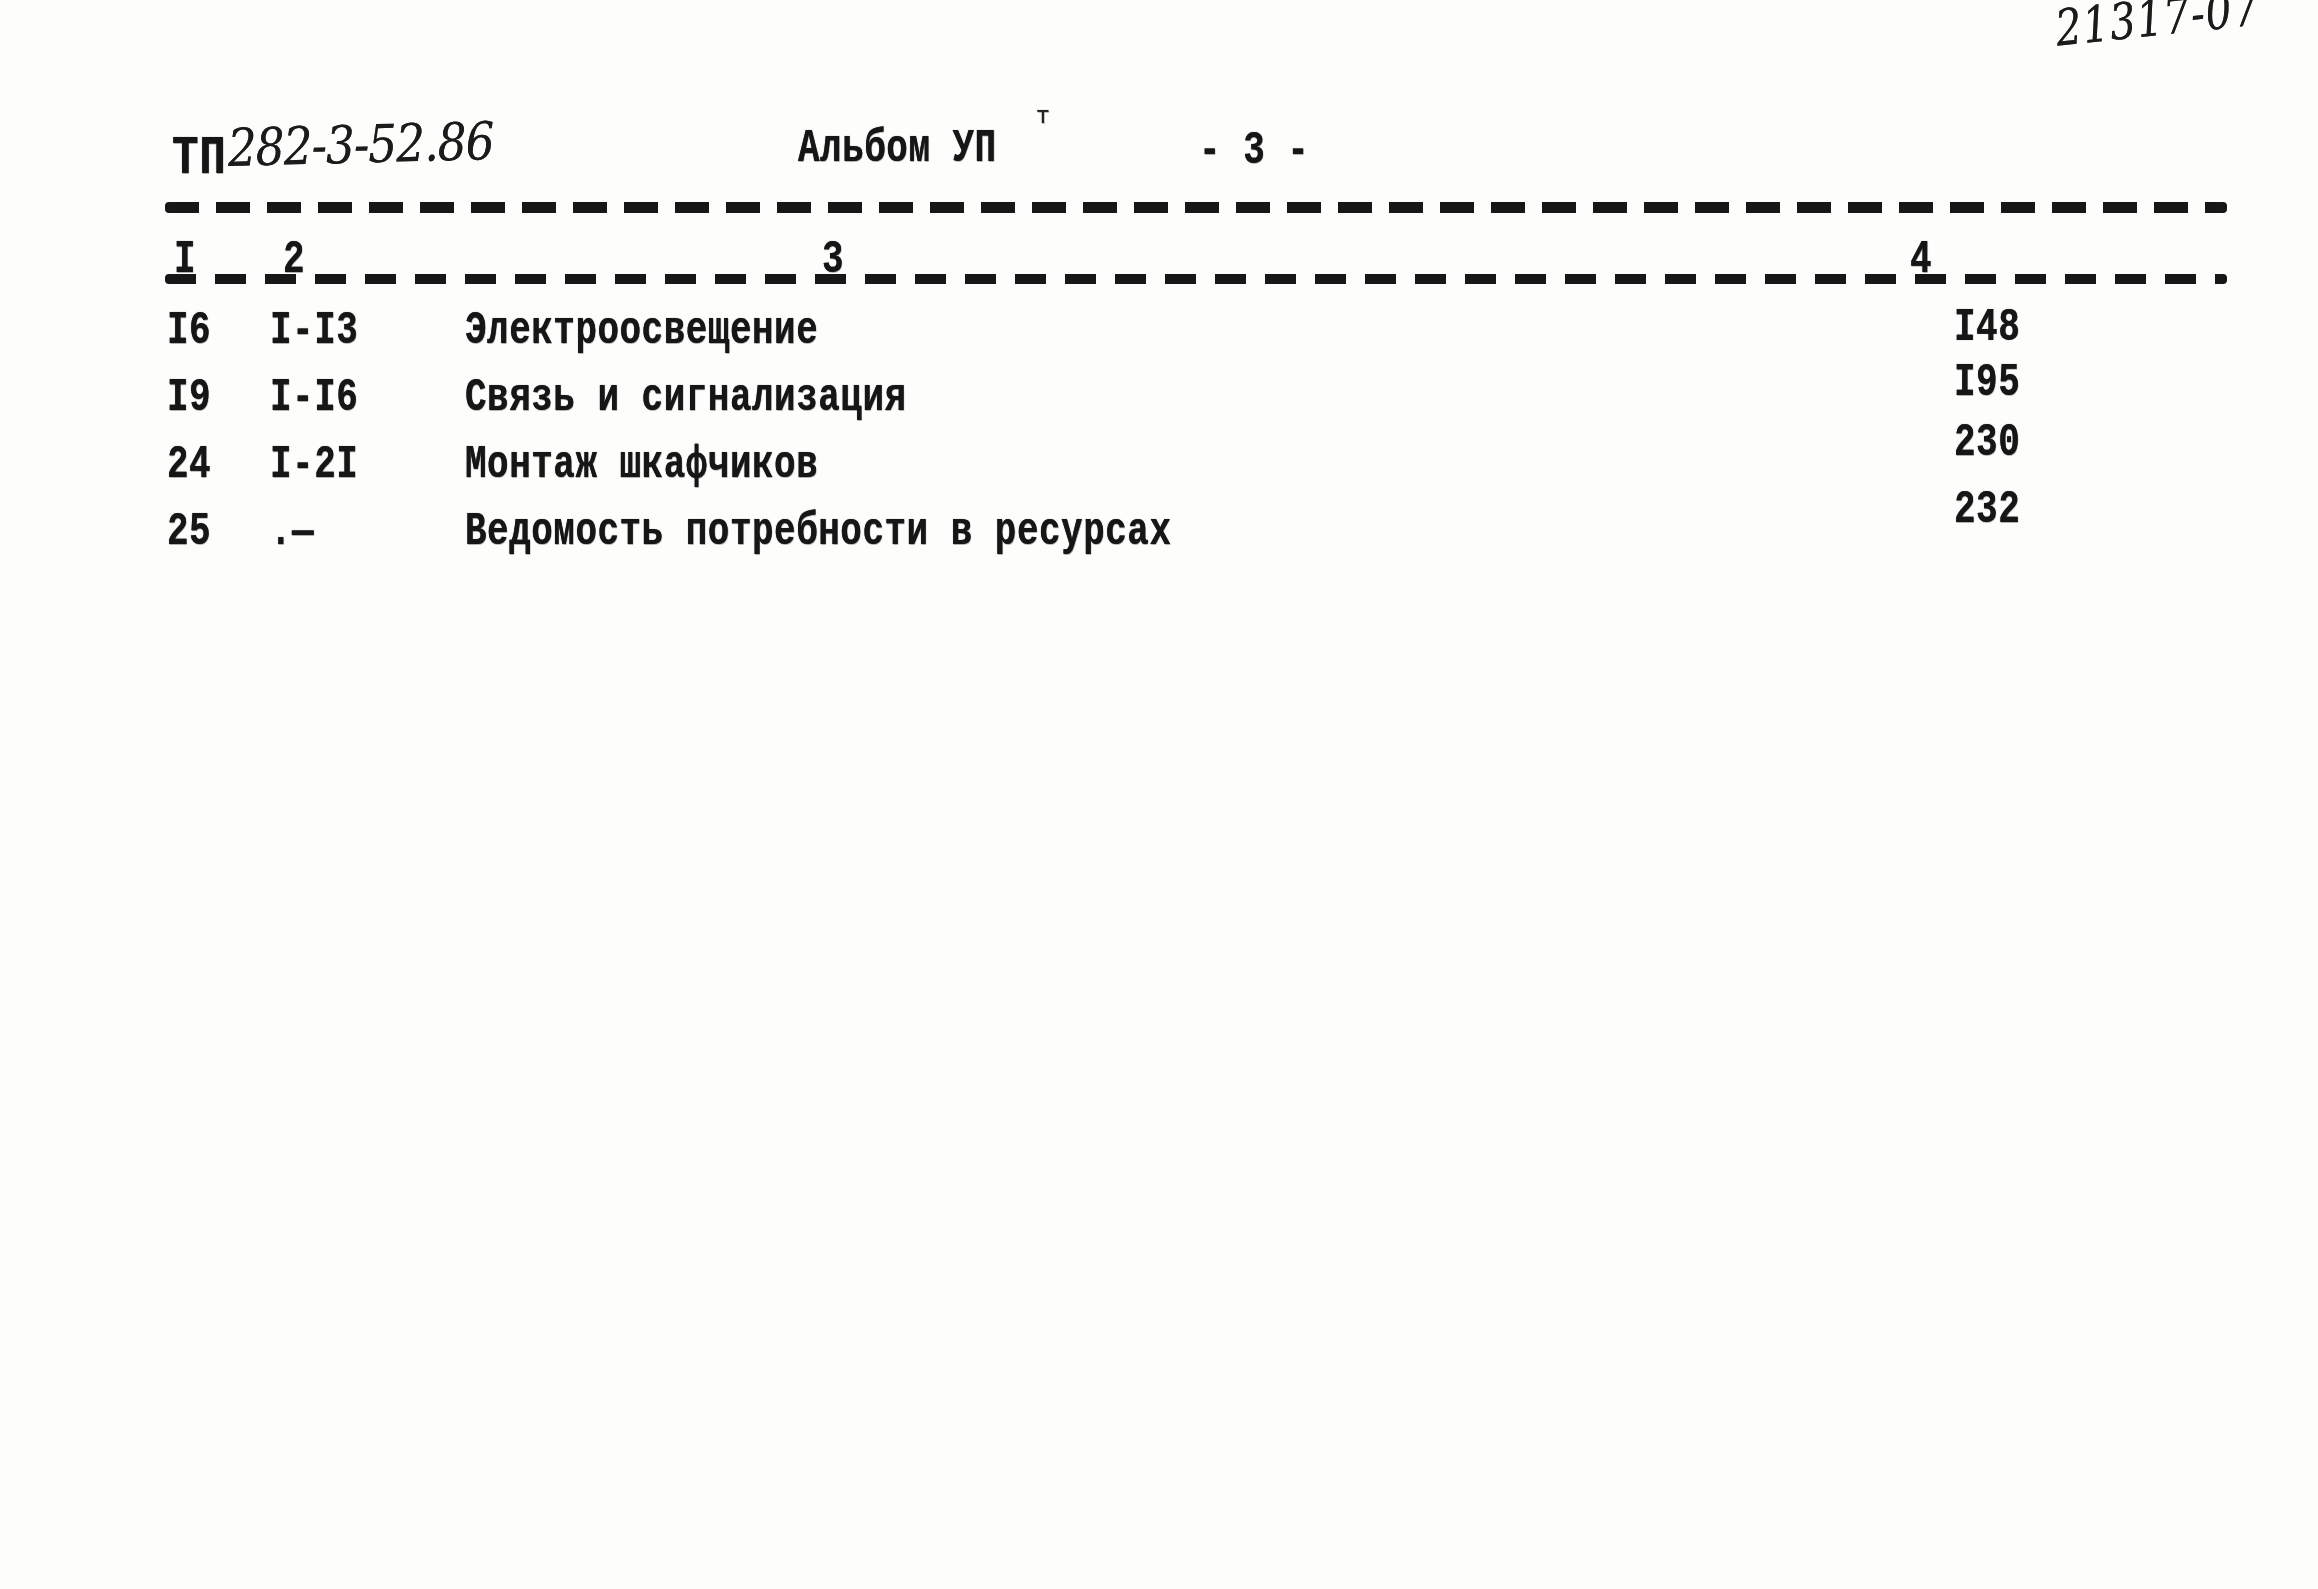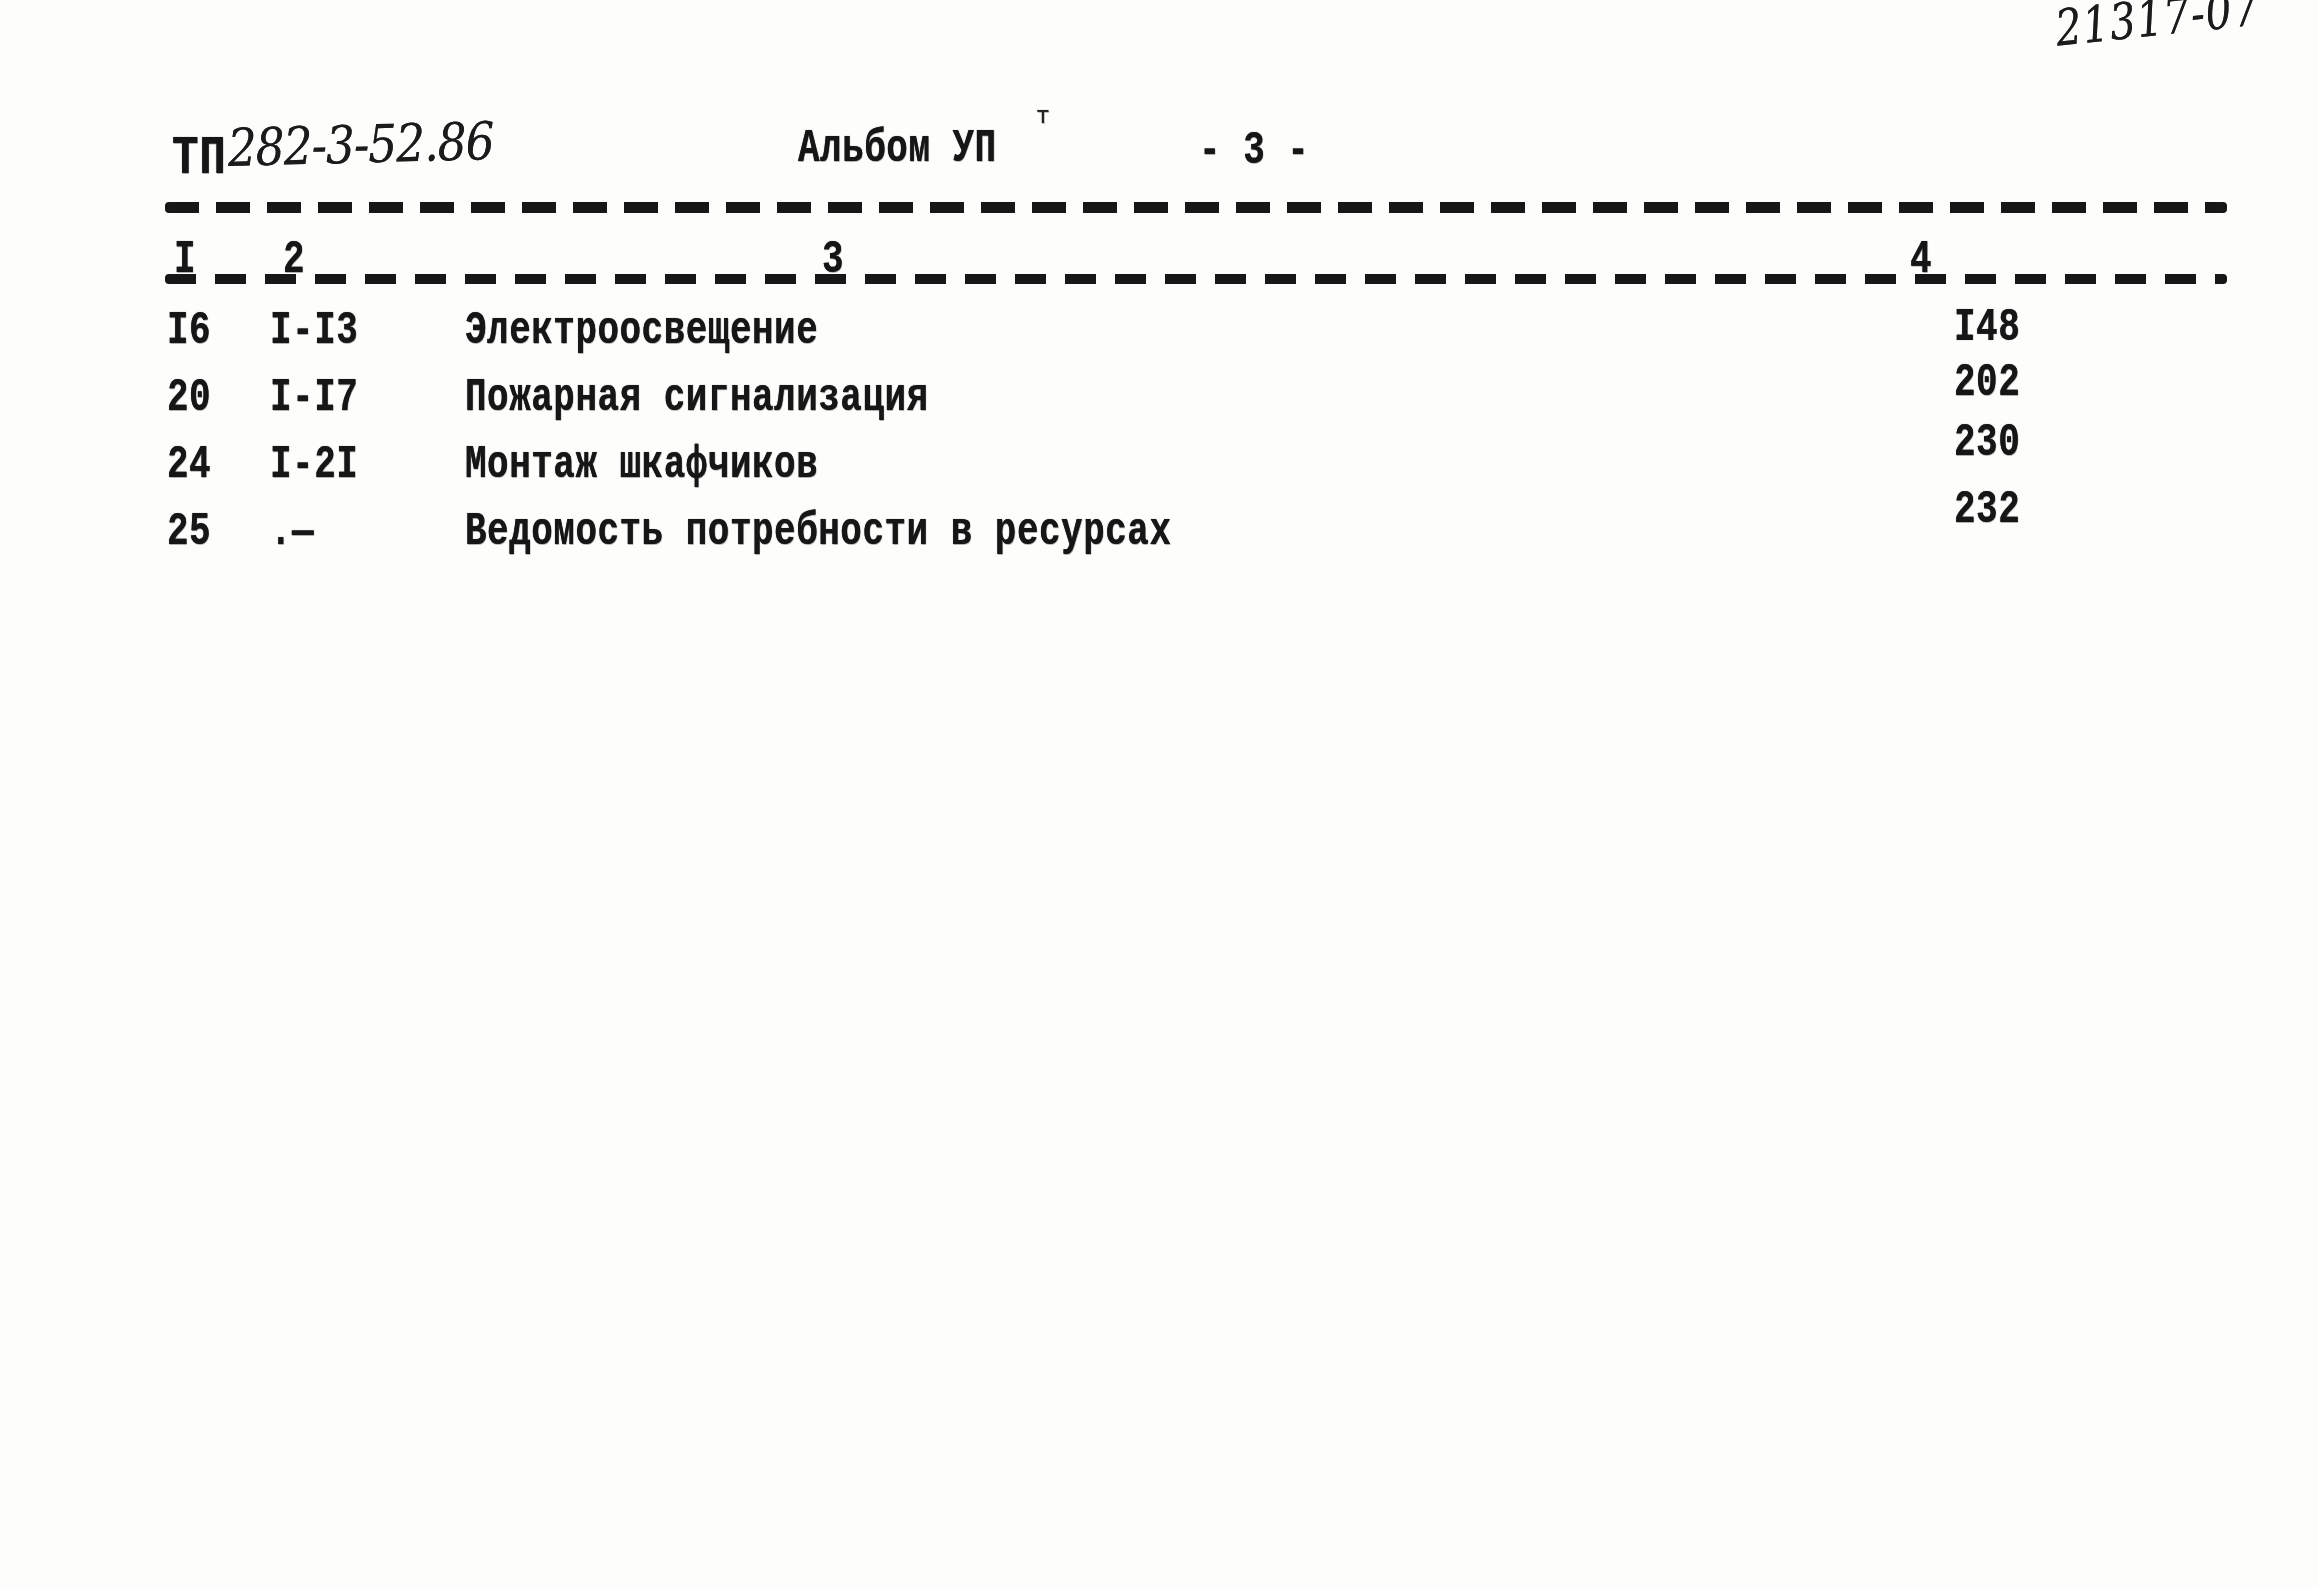--- a/index.html
+++ b/index.html
@@ -114,24 +114,24 @@
   <div class="dash-line line2"></div>
 
   <div class="toc">
       <div class="row">
         <span class="cell typed col-num">I6</span>
         <span class="cell typed col-code">I-I3</span>
         <span class="cell typed col-title">Электроосвещение</span>
         <span class="cell typed col-page">I48</span>
       </div>
       <div class="row">
-        <span class="cell typed col-num">20</span>
-        <span class="cell typed col-code">I-I7</span>
-        <span class="cell typed col-title">Пожарная сигнализация</span>
-        <span class="cell typed col-page">202</span>
+        <span class="cell typed col-num">I9</span>
+        <span class="cell typed col-code">I-I6</span>
+        <span class="cell typed col-title">Связь и сигнализация</span>
+        <span class="cell typed col-page">I95</span>
       </div>
       <div class="row">
         <span class="cell typed col-num">24</span>
         <span class="cell typed col-code">I-2I</span>
         <span class="cell typed col-title">Монтаж шкафчиков</span>
         <span class="cell typed col-page">230</span>
       </div>
       <div class="row">
         <span class="cell typed col-num">25</span>
         <span class="cell typed col-code">.—</span>

